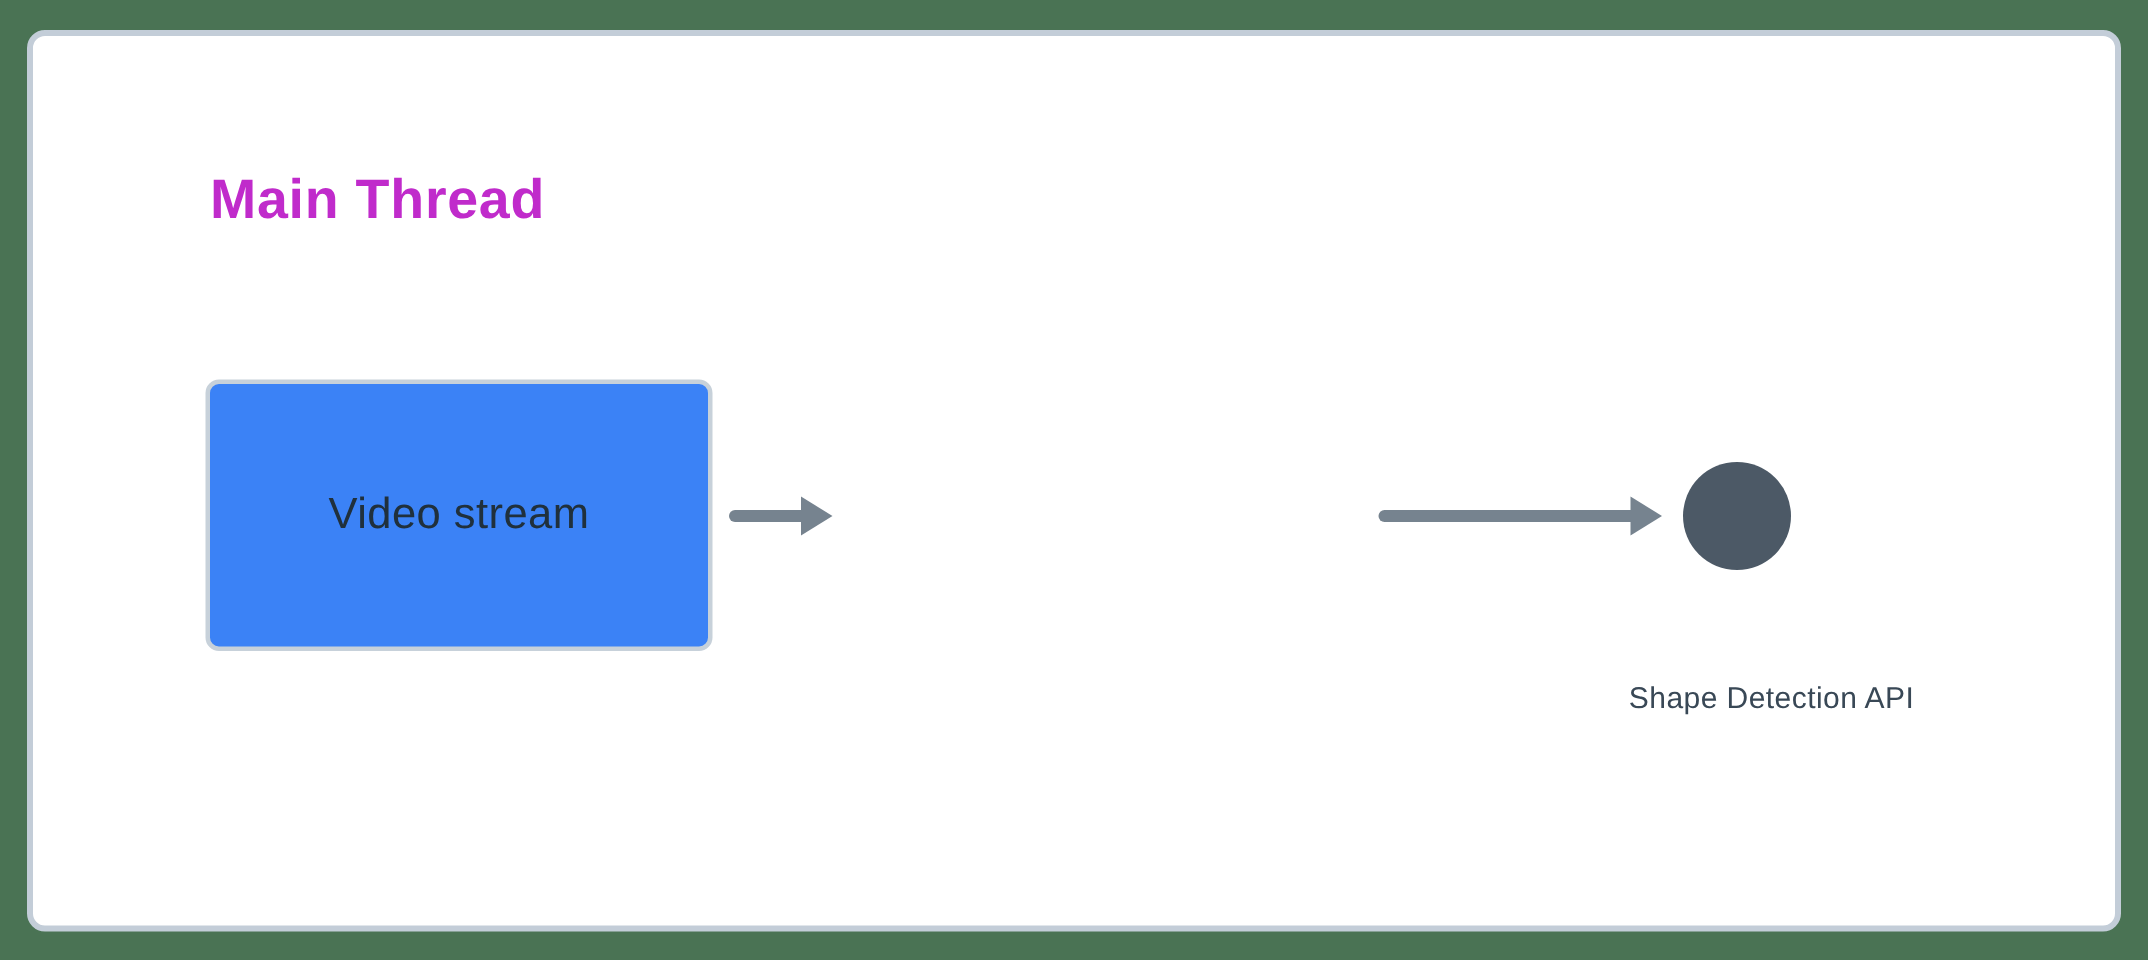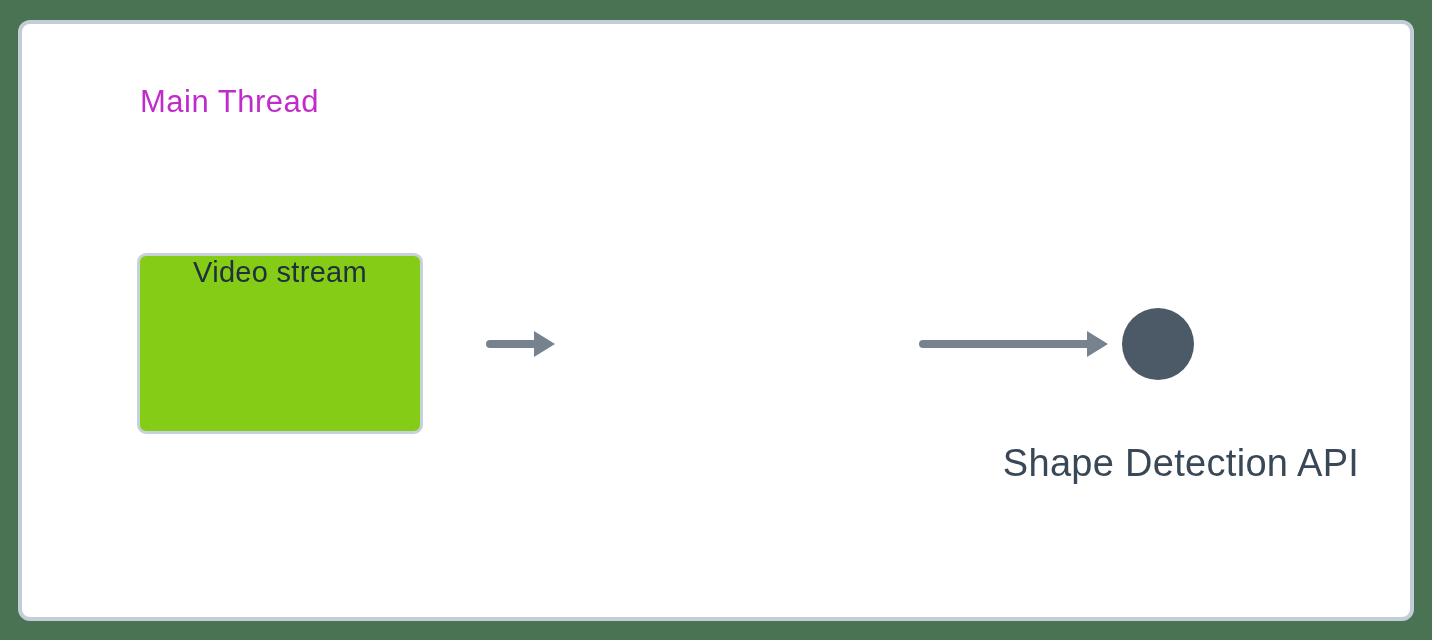--- a/index.html
+++ b/index.html
@@ -20,37 +20,37 @@
     top: 20px;
     width: 1388px;
     height: 593px;
     background: var(--card-bg, #ffffff);
     border: 4px solid var(--card-border, #c3cdd8);
     border-radius: 12px;
   }
   .thread-title {
     position: absolute;
     left: 118px;
-    top: 60px;
-    font-size: 31px;
-    font-weight: 400;
+    top: 88px;
+    font-size: 37px;
+    font-weight: 700;
     letter-spacing: 0.5px;
     color: var(--title-color, #c02bcb);
   }
   .node-box {
     position: absolute;
     top: 229px;
-    width: 286px;
+    width: 338px;
     height: 181px;
     box-sizing: border-box;
-    background: #84cc16;
+    background: #3b82f6;
     border: 3px solid var(--box-border, #c7d1da);
     border-radius: 9px;
     display: flex;
-    align-items: flex-start;
+    align-items: center;
     justify-content: center;
   }
   .node-box .node-label {
     font-size: 29px;
     font-weight: 500;
     letter-spacing: 0.3px;
     color: var(--node-text, #20303c);
   }
   .box-video { left: 115px; }
   .box-processing { left: 547px; }
@@ -87,24 +87,24 @@
     left: 1100px;
     top: 284px;
     width: 72px;
     height: 72px;
     border-radius: 50%;
     background: var(--circle-color, #4c5966);
   }
   .api-label {
     position: absolute;
     left: 959px;
-    top: 418px;
+    top: 431px;
     width: 400px;
     text-align: center;
-    font-size: 38px;
+    font-size: 20px;
     font-weight: 500;
     letter-spacing: 0.3px;
     color: var(--api-text, #394856);
   }
 </style>
 </head>
 <body>
 
 <div class="card">
 

